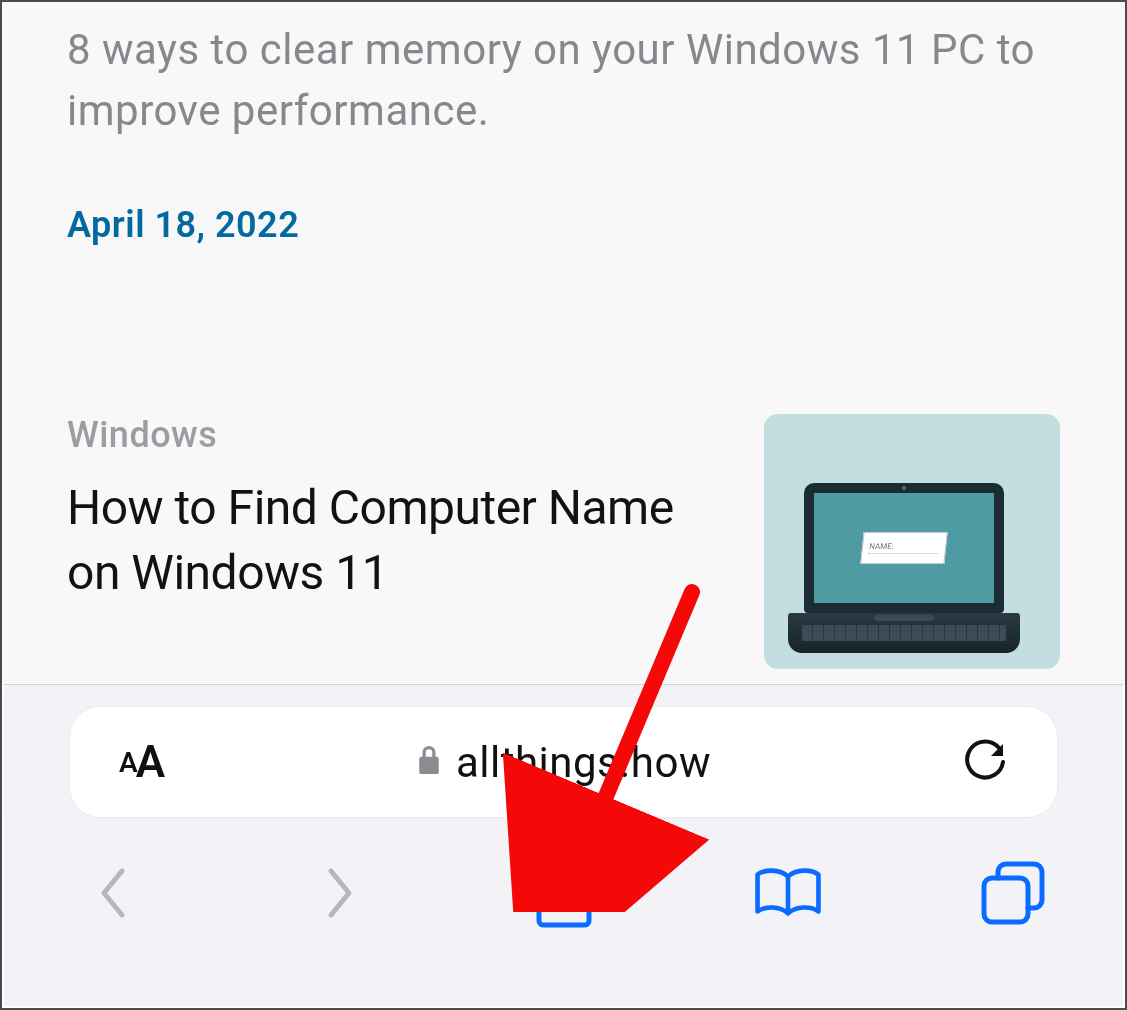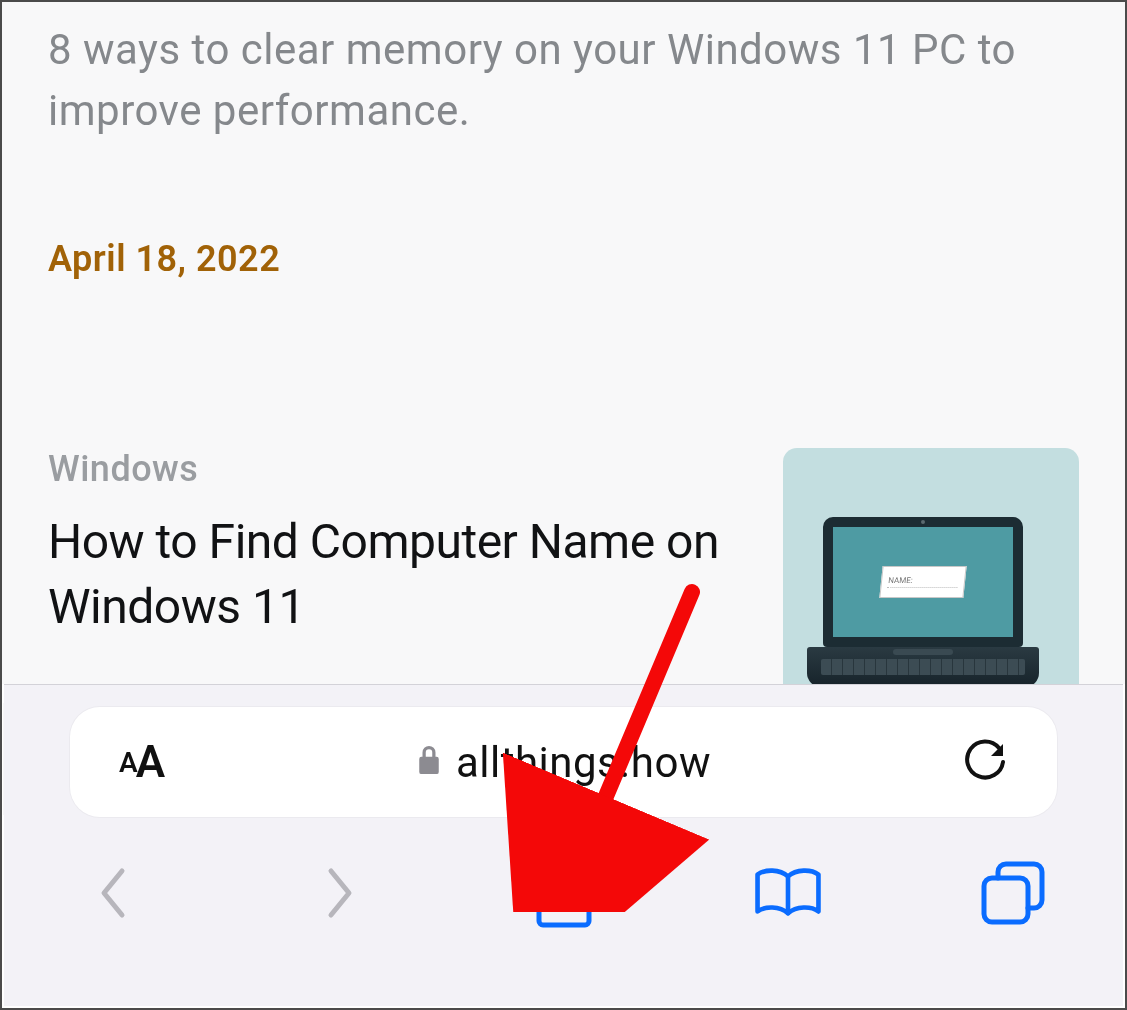--- a/index.html
+++ b/index.html
@@ -10,37 +10,37 @@
     border: 2px solid #4b4b4b;
     position: relative;
     overflow: hidden;
   }
 
   
   .content {
     background: #f8f8f9;
     width: 100%;
     height: 682px;
-    padding: 0 46px;
+    padding: 0 65px;
     overflow: hidden;
   }
 
   .article-excerpt {
     font-size: 42px;
     line-height: 1.45;
     color: #85888c;
     padding-top: 18px;
     letter-spacing: 0.5px;
   }
 
   .article-date {
     font-size: 36px;
-    color: #a16207;
+    color: #0369a1;
     font-weight: 600;
-    margin-top: 96px;
+    margin-top: 62px;
     letter-spacing: 0.5px;
   }
 
   .article-row {
     display: flex;
     margin-top: 168px;
     gap: 60px;
   }
   .article-text { flex: 1; }
   .article-category {

